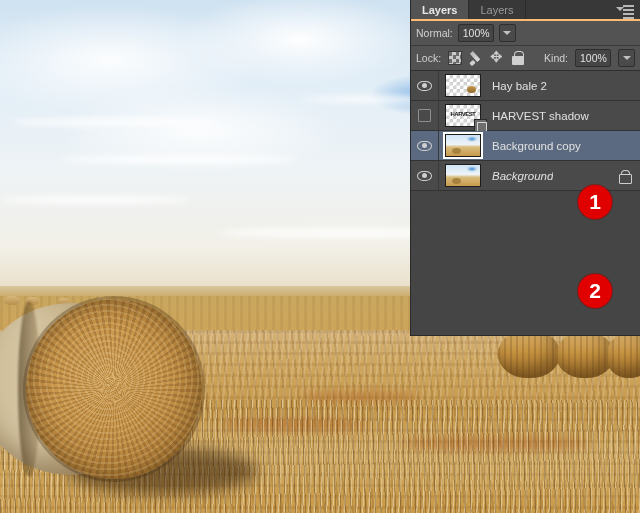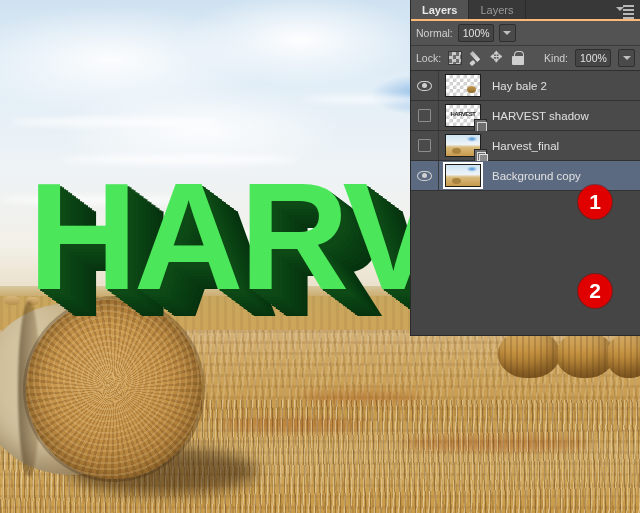--- a/index.html
+++ b/index.html
@@ -451,21 +451,20 @@
     <div class="bale-r" style="left:556px; top:332px; width:58px; height:46px;"></div>
     <div class="bale-r" style="left:606px; top:334px; width:46px; height:44px;"></div>
 
     <div class="bale-main">
       <div class="bale-shadow"></div>
       <div class="bale-body"></div>
       <div class="bale-rim"></div>
       <div class="bale-face"></div>
     </div>
 
-    <div id="harvest-text">HARV</div>
   </div>
 
   <div id="layers-panel">
 
     <div class="tabbar">
       <div class="tab active">Layers</div>
       <div class="tab">Layers</div>
       <div class="panel-menu">
         <span class="tri"></span>
         <span class="bars">
@@ -517,42 +516,45 @@
           <div class="eye-cell">
             <span class="eye-off"></span>
           </div>
           <div class="thumb">
             <span class="checker"></span>
             <span class="mini-text dark">HARVEST</span>
             <span class="badge-3d"></span>
           </div>
           <div class="layer-name">HARVEST shadow</div>
         </div>
-        <div class="layer-row">
-          <div class="eye-cell">
-            <span class="eye-off"></span>
-          </div>
-          <div class="thumb">
-            <span class="mini-photo"></span>
-            <span class="badge-smart"></span>
-          </div>
-          <div class="layer-name">Harvest_final</div>
-        </div>
         <div class="layer-row selected">
           <div class="eye-cell">
             <span class="eye">
               <span class="outer"></span>
               <span class="pupil"></span>
             </span>
           </div>
           <div class="thumb sel-frame">
             <span class="mini-photo"></span>
           </div>
           <div class="layer-name">Background copy</div>
         </div>
+        <div class="layer-row">
+          <div class="eye-cell">
+            <span class="eye">
+              <span class="outer"></span>
+              <span class="pupil"></span>
+            </span>
+          </div>
+          <div class="thumb">
+            <span class="mini-photo"></span>
+          </div>
+          <div class="layer-name italic">Background</div>
+          <span class="lock-badge"></span>
+        </div>
       </div>
   </div>
 
   <div id="callout-host">
       <div class="callout" style="left: 578px; top: 185px;">1</div>
       <div class="callout" style="left: 578px; top: 274px;">2</div>
     </div>
 
 </div>
 

